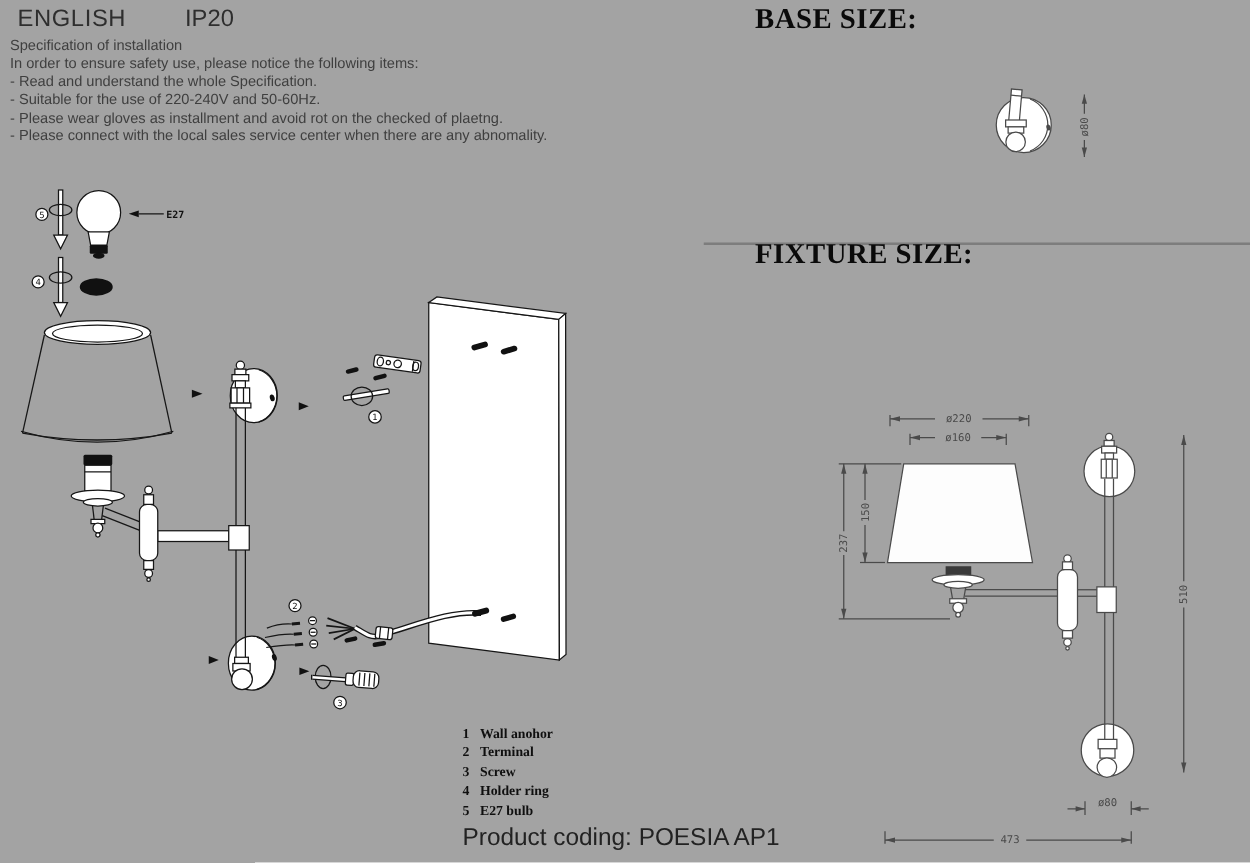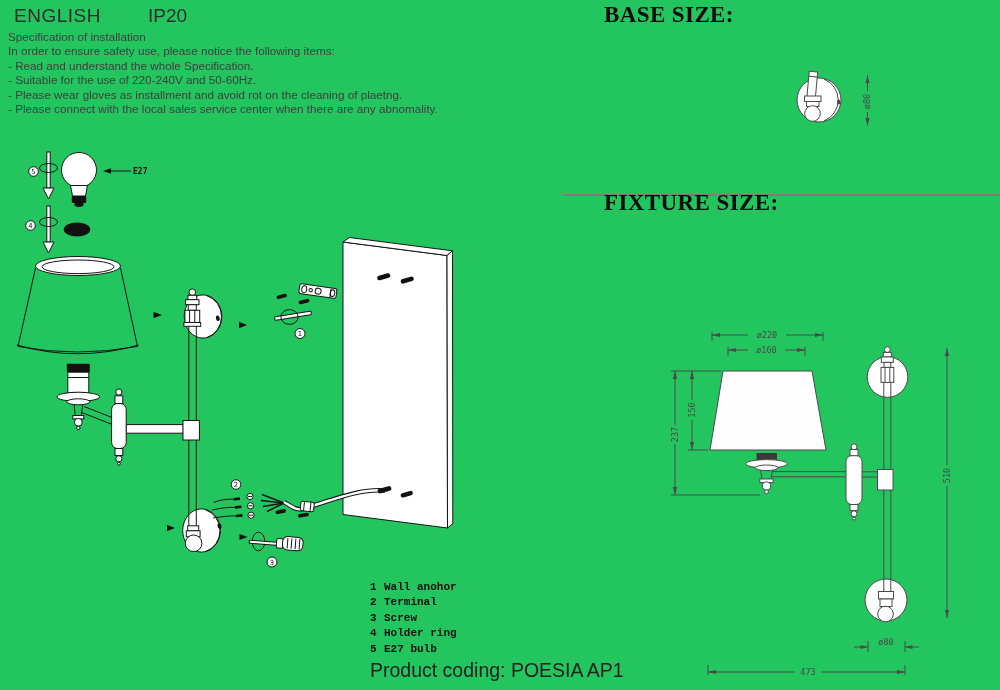--- a/index.html
+++ b/index.html
@@ -1,29 +1,29 @@
 <!DOCTYPE html>
 <html><head>
 <meta charset="utf-8">
 <style>
   * { margin:0; padding:0; box-sizing:border-box; }
   html,body { background:#fff; }
   #page {
-    position:relative; width:1000px; height:690px; background:#22c55e;
+    position:relative; width:1000px; height:690px; background:#a3a3a3;
     font-family:"Liberation Sans", sans-serif; overflow:hidden;
   }
   .abs { position:absolute; }
   .hdr-lang { left:14px; top:5px; font-size:19px; color:#2e2e2e; letter-spacing:0.5px; }
   .hdr-ip   { left:148px; top:5px; font-size:19px; color:#2e2e2e; }
   .spec { left:8px; top:30px; width:540px; font-size:11.7px; line-height:14.45px; color:#3f3f3f; }
   .serif-title { font-family:"Liberation Serif", serif; font-weight:bold; font-size:23px; color:#0a0a0a; letter-spacing:0.4px;margin-left:38px; }
   .base-title { left:566px; top:2px; }
   .fixture-title { left:566px; top:190px; }
   .divider { left:563px; top:194px; width:437px; height:2px; background:#7d7d7d; }
-  .parts { left:370px; top:581px; font-family:Liberation Mono, monospace; font-weight:bold; font-size:11px; color:#0f0f0f; }
+  .parts { left:370px; top:581px; font-family:Liberation Serif, serif; font-weight:bold; font-size:11px; color:#0f0f0f; }
   .part-row { height:15.4px; white-space:pre; }
   .part-row .pnum { display:inline-block; min-width:14px; }
   .product { left:370px; top:659px; font-size:19.5px; color:#222; }
   svg { position:absolute; }
   svg .ln { stroke:#161616; stroke-width:1; fill:none; }
   svg .lnw { stroke:#161616; stroke-width:1; fill:#ffffff; }
   svg .fk { fill:#111111; stroke:none; }
   svg .gln { stroke:#4a4a4a; stroke-width:1; fill:none; }
   svg .glnw { stroke:#4a4a4a; stroke-width:1; fill:#ffffff; }
   svg .gfk { fill:#4a4a4a; stroke:none; }
@@ -37,21 +37,21 @@
 <div id="page">
 
   <div class="abs hdr-lang">ENGLISH</div>
   <div class="abs hdr-ip">IP20</div>
 
   <div class="abs spec">
     <div>Specification of installation</div>
     <div>In order to ensure safety use, please notice the following items:</div>
     <div>- Read and understand the whole Specification.</div>
     <div>- Suitable for the use of 220-240V and 50-60Hz.</div>
-    <div>- Please wear gloves as installment and avoid rot on the cleaning of plaetng.</div>
+    <div>- Please wear gloves as installment and avoid rot on the checked of plaetng.</div>
     <div>- Please connect with the local sales service center when there are any abnomality.</div>
   </div>
 
   <svg style="left:0; top:140px;" width="470" height="480" viewBox="0 140 470 480">
     <defs>
       <g id="screwsym">
         <rect x="-1.7" y="0" width="3.4" height="36" class="lnw"></rect>
         <ellipse cx="0" cy="16" rx="9" ry="4.5" class="ln"></ellipse>
         <polygon points="-5.5,36 5.5,36 0,47" class="lnw"></polygon>
       </g>

